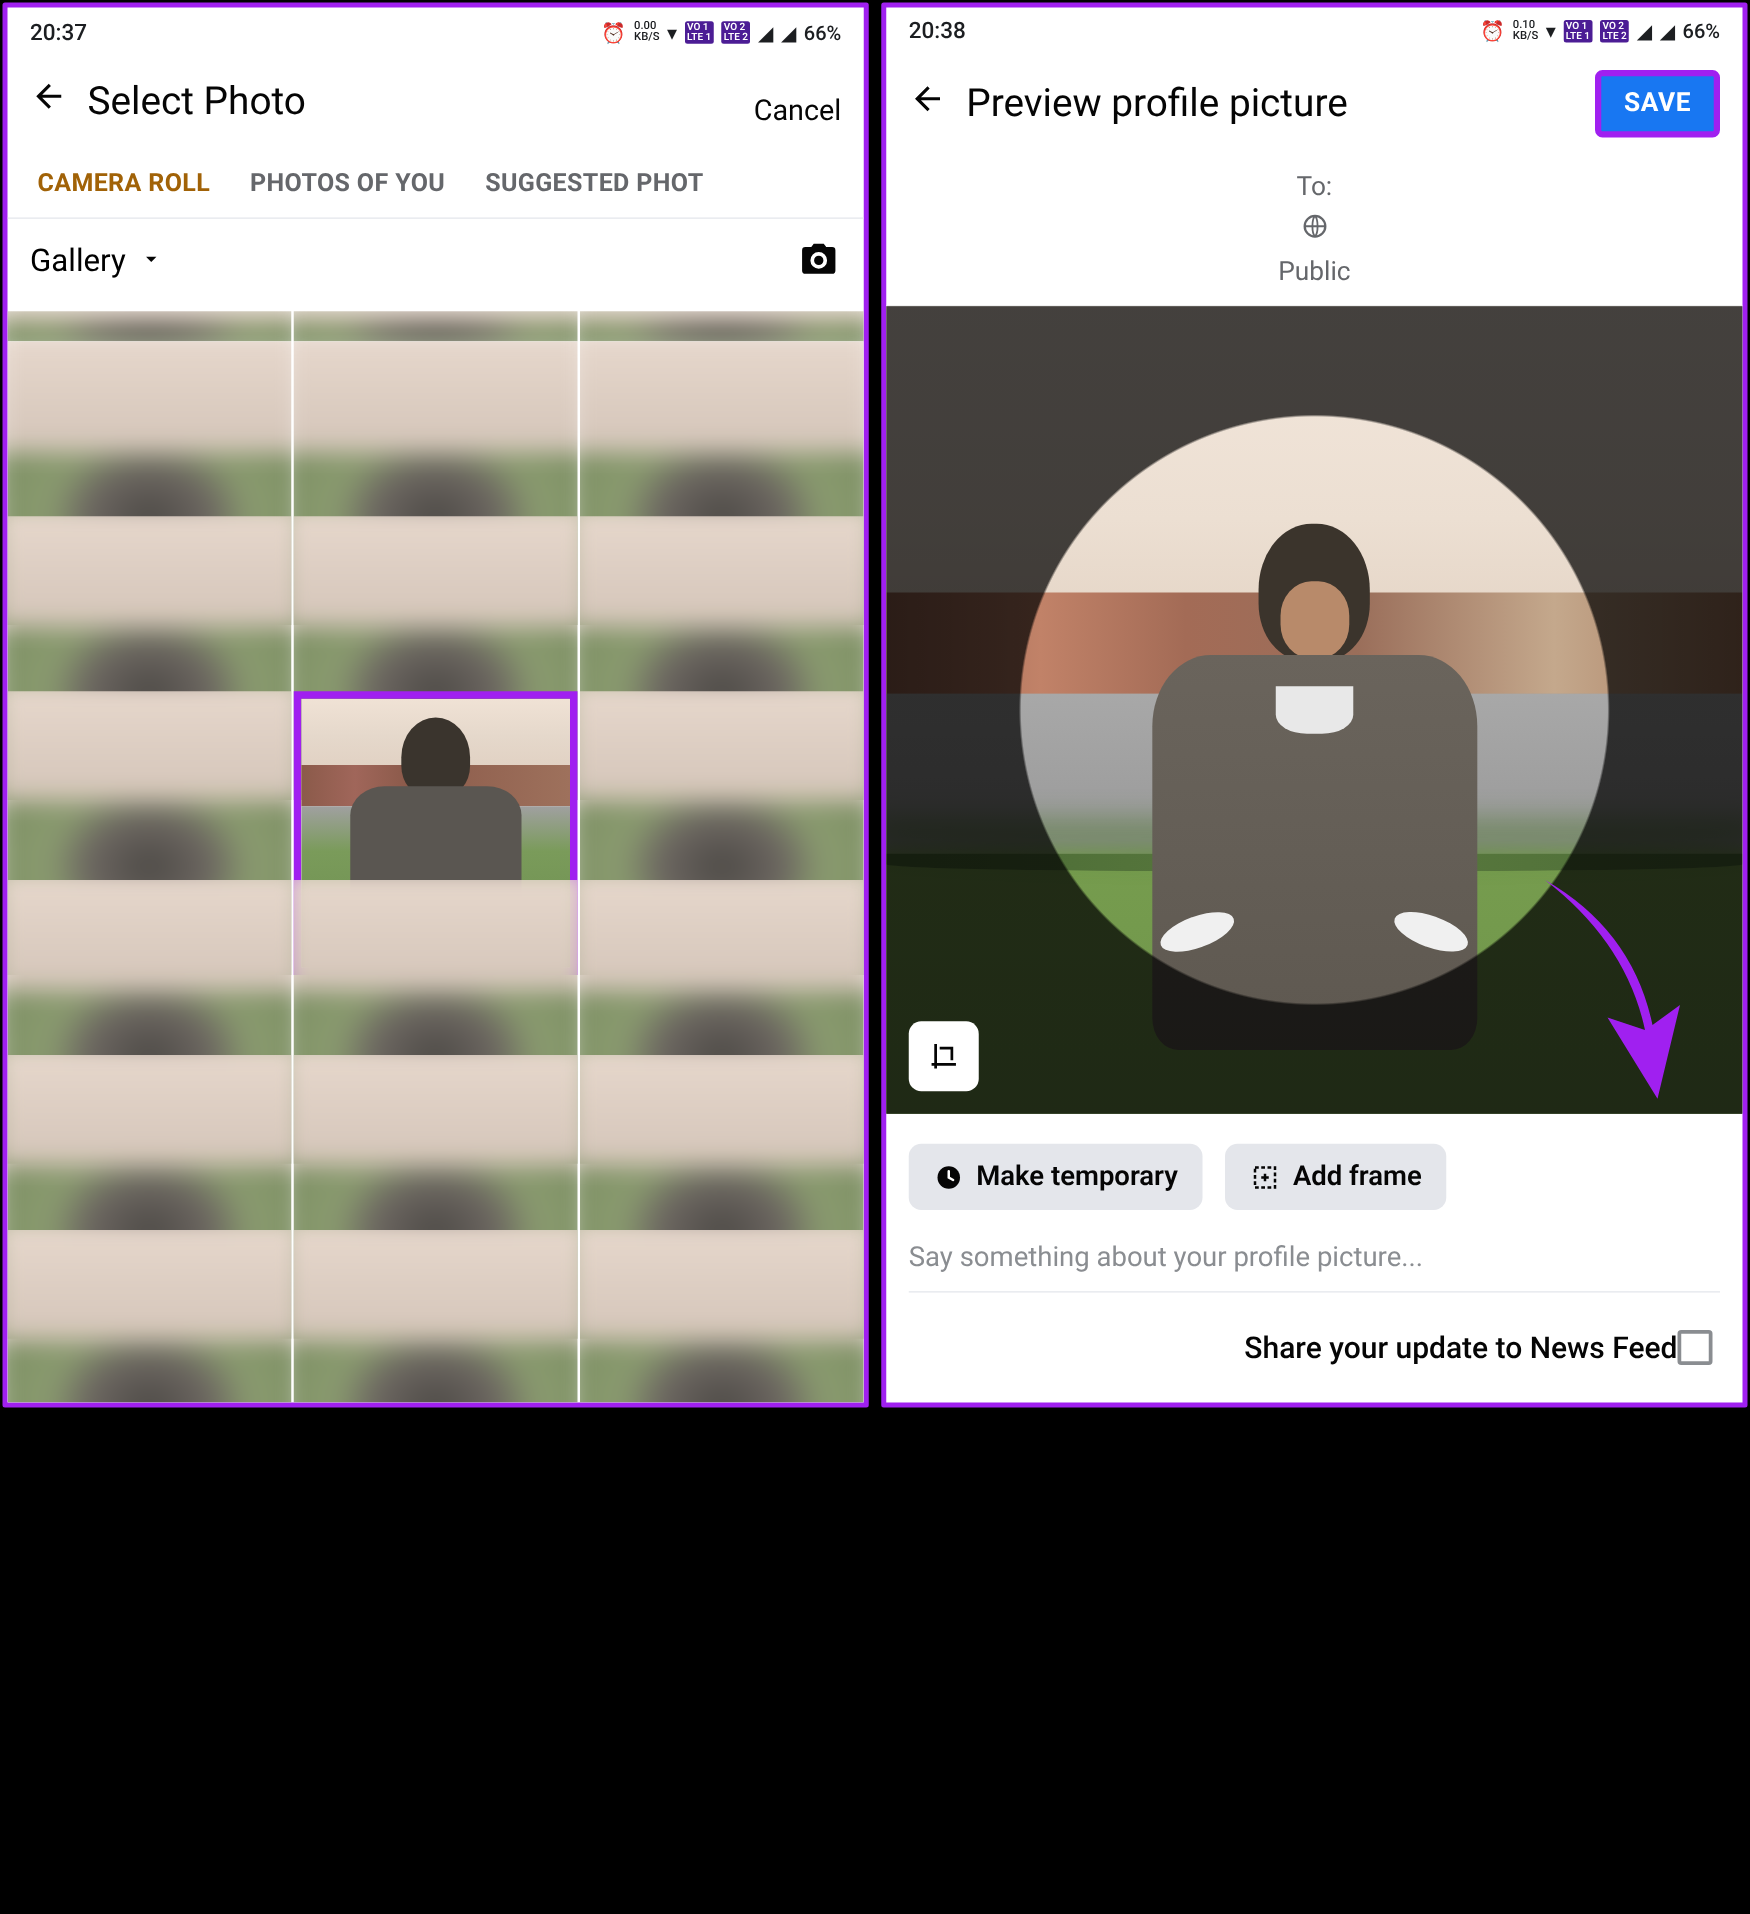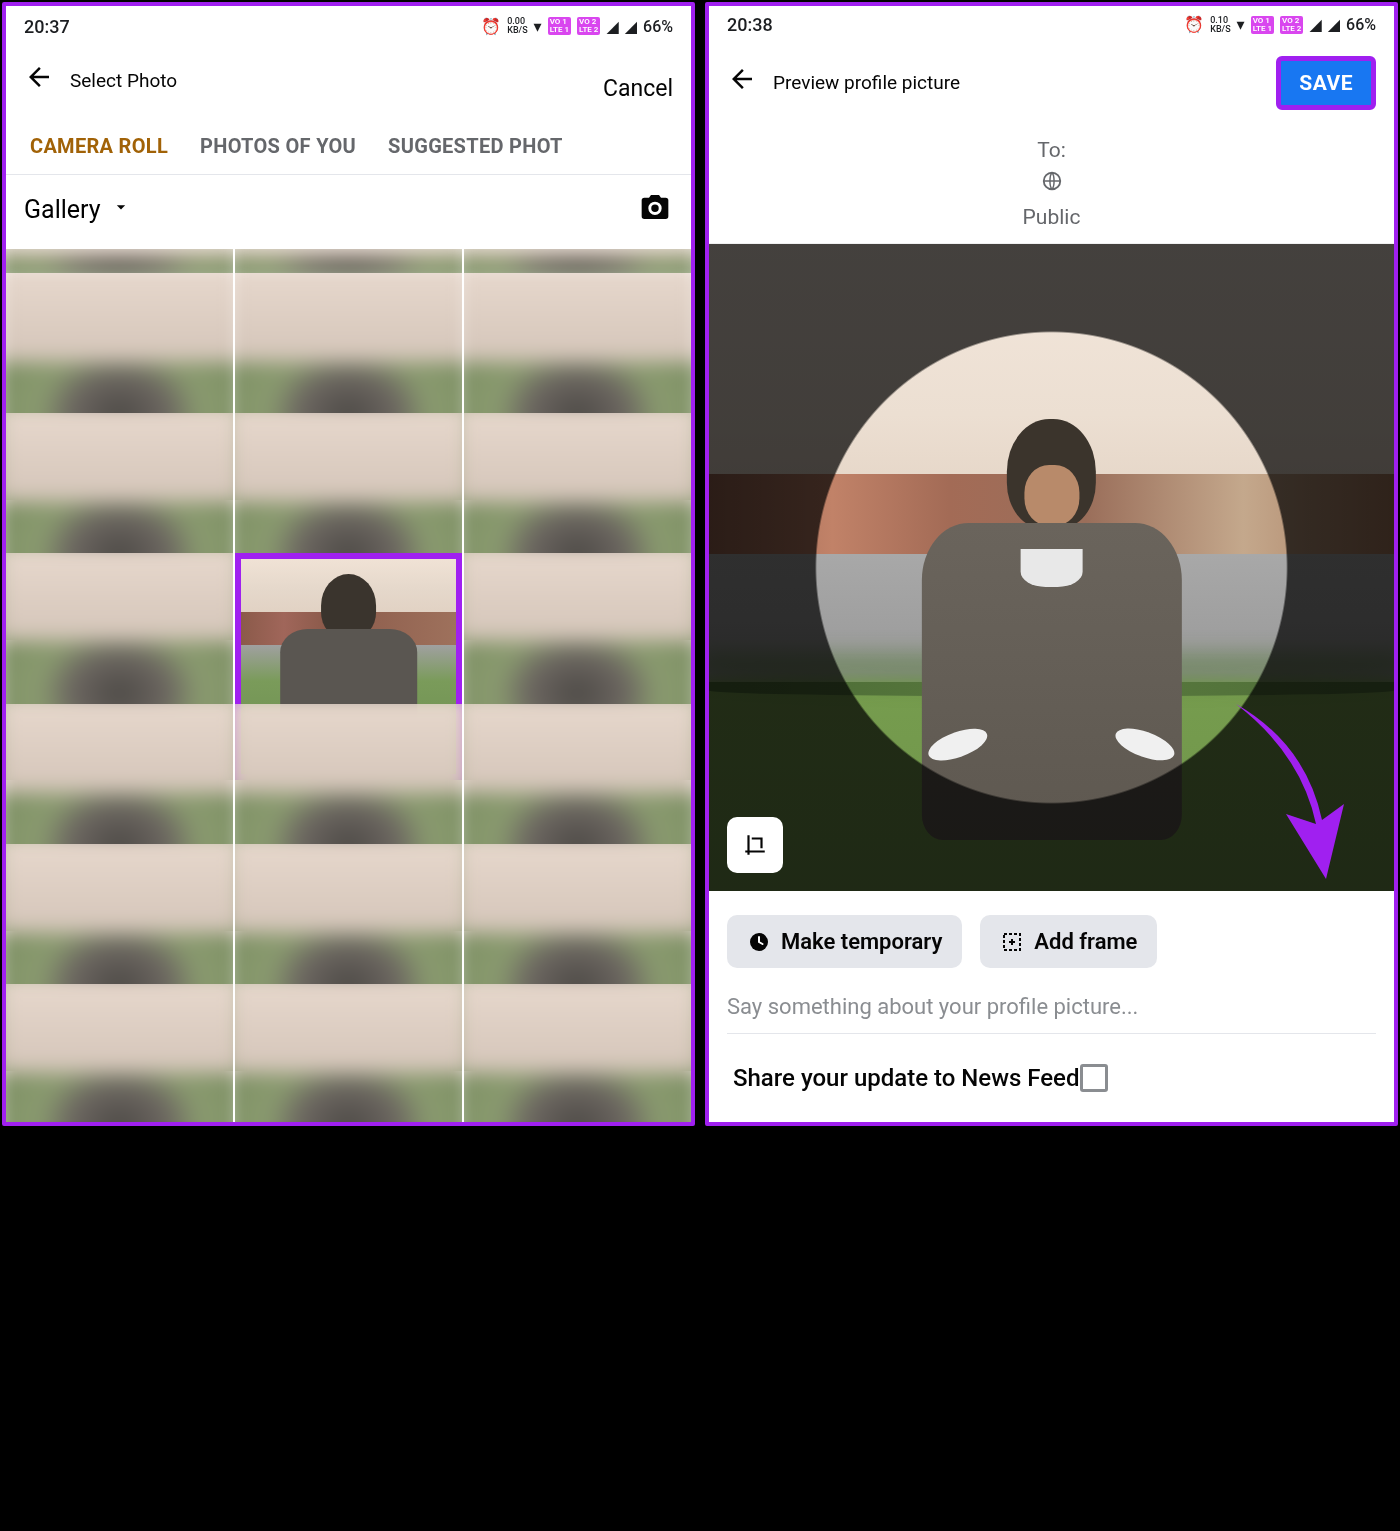--- a/index.html
+++ b/index.html
@@ -2,25 +2,25 @@
 <html><head>
 <meta charset="utf-8">
 <style>
 * { margin: 0; padding: 0; box-sizing: border-box; font-family: -apple-system, BlinkMacSystemFont, "Segoe UI", Roboto, Helvetica, Arial, sans-serif; }
 body { background: #000; display: flex; gap: 10px; padding: 2px; }
 .phone { flex: 1; background: #fff; border: 4px solid #a020f0; border-radius: 2px; overflow: hidden; display: flex; flex-direction: column; position: relative; height: 1124px; }
 
 .statusbar { height: 40px; display: flex; align-items: center; justify-content: space-between; padding: 0 18px; font-size: 18px; color: #1c1e21; font-weight: 500; }
 .status-icons { display: flex; align-items: center; gap: 6px; font-size: 16px; }
 .status-icons .kbs { font-size: 9px; line-height: 9px; text-align: left; }
-.status-icons .volte { background: #d946ef; color: #fff; font-size: 8px; padding: 1px 2px; border-radius: 2px; line-height: 8px; font-weight: 600; }
+.status-icons .volte { background: #4c1d95; color: #fff; font-size: 8px; padding: 1px 2px; border-radius: 2px; line-height: 8px; font-weight: 600; }
 
 .appbar { display: flex; align-items: center; padding: 12px 18px 18px; gap: 16px; }
 .appbar .back-arrow { font-size: 28px; font-weight: 400; }
-.appbar .title { font-size: 19px; flex: 1; color: #050505; }
+.appbar .title { font-size: 31px; flex: 1; color: #050505; }
 .appbar .action { font-size: 23px; color: #050505; margin-top: 17px; }
 .appbar .save-btn { background: #1877f2; color: #fff; font-weight: 700; font-size: 21px; padding: 10px 18px; border-radius: 6px; letter-spacing: 0.5px; border: 5px solid #a020f0; }
 
 .tabs { display: flex; border-bottom: 1px solid #e4e6eb; padding: 0 8px; overflow: hidden; white-space: nowrap; }
 .tab { padding: 14px 16px 16px; font-size: 20px; font-weight: 700; color: #65676b; letter-spacing: 0.3px; }
 .tab.active { color: #a16207; }
 
 .gallery-row { display: flex; align-items: center; justify-content: space-between; padding: 16px 18px 22px; }
 .gallery-label { font-size: 25px; display: flex; align-items: center; gap: 10px; }
 .chev-down { font-size: 18px; }
@@ -62,21 +62,21 @@
 .circle-mask { position:absolute; inset:0; background: radial-gradient(circle at 50% 50%, transparent 0%, transparent 49.8%, rgba(0,0,0,0.72) 50.2%); }
 .crop-btn { position:absolute; bottom:18px; left:18px; width:56px; height:56px; background:#fff; border-radius:10px; display:flex; align-items:center; justify-content:center; }
 .crop-btn svg { width:26px; height:26px; }
 
 .act-buttons { display:flex; gap:18px; padding: 24px 18px 16px; text-align: right; }
 .pill { background:#e4e6eb; border-radius:10px; padding:14px 20px; display:flex; align-items:center; gap:10px; font-size:22px; font-weight:600; color:#050505; }
 .pill svg { width:24px; height:24px; }
 
 .caption { padding: 10px 18px 14px; font-size:22px; color:#8a8d91; border-bottom:1px solid #e4e6eb; margin: 0 18px; padding-left:0; padding-right:0; }
 
-.share-row { display:flex; align-items:center; justify-content:flex-start; padding:30px 24px; }
+.share-row { display:flex; align-items:center; justify-content:flex-end; padding:30px 24px; }
 .share-label { font-size:24px; color:#050505; font-weight:500; }
 .checkbox { width:28px; height:28px; border:3px solid #8a8d91; border-radius:3px; }
 
 .big-arrow { position:absolute; right:48px; top:688px; width:130px; height:190px; pointer-events:none; }
 .big-arrow svg { width:100%; height:100%; }
 
 </style>
 </head>
 <body>
 

